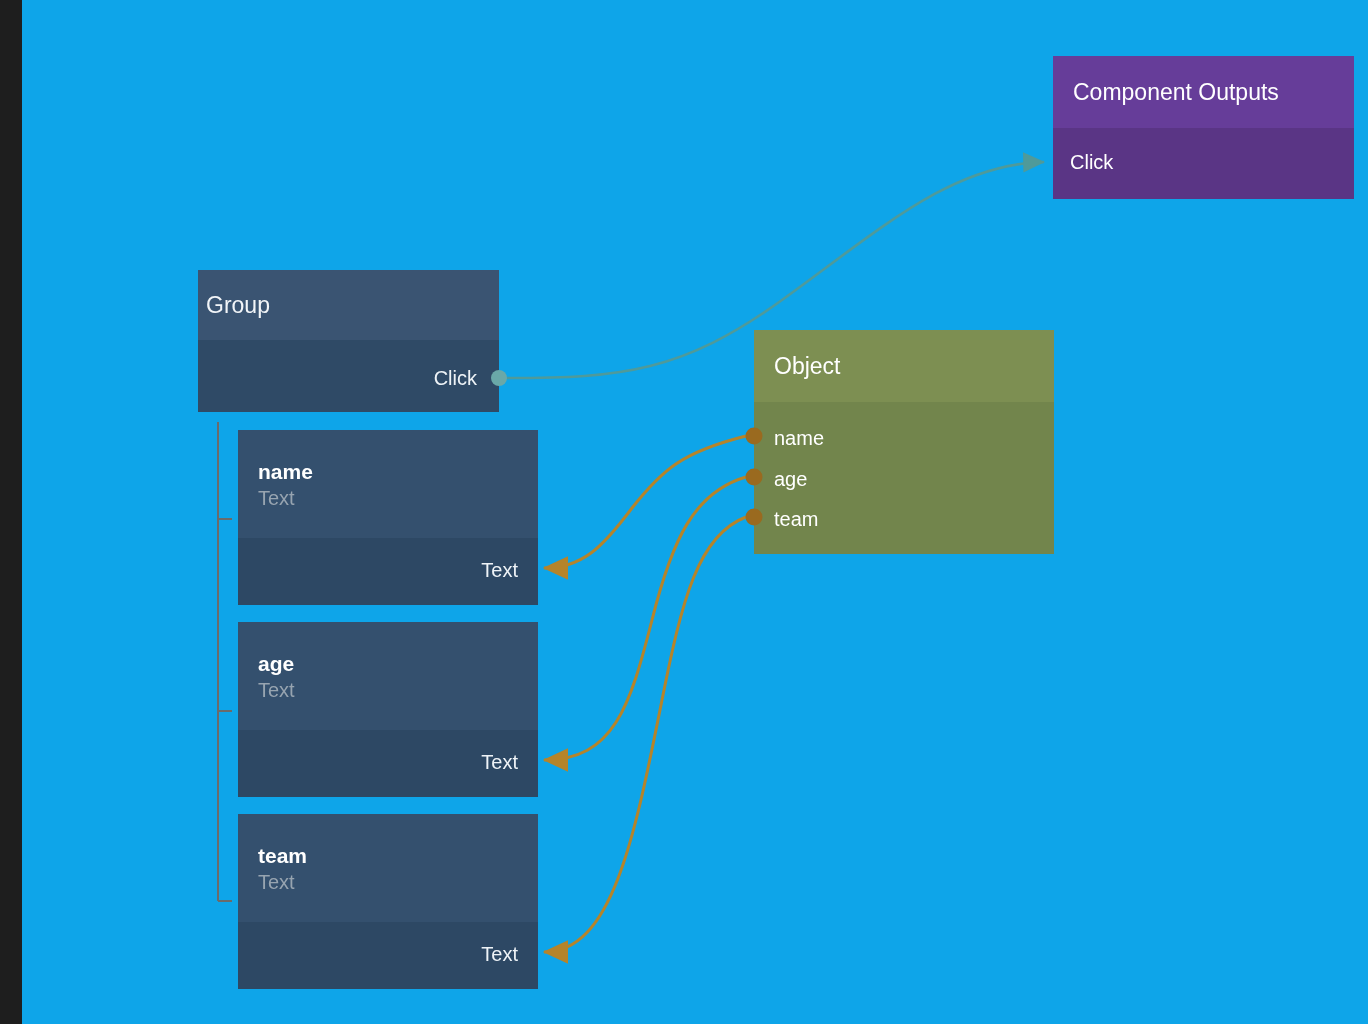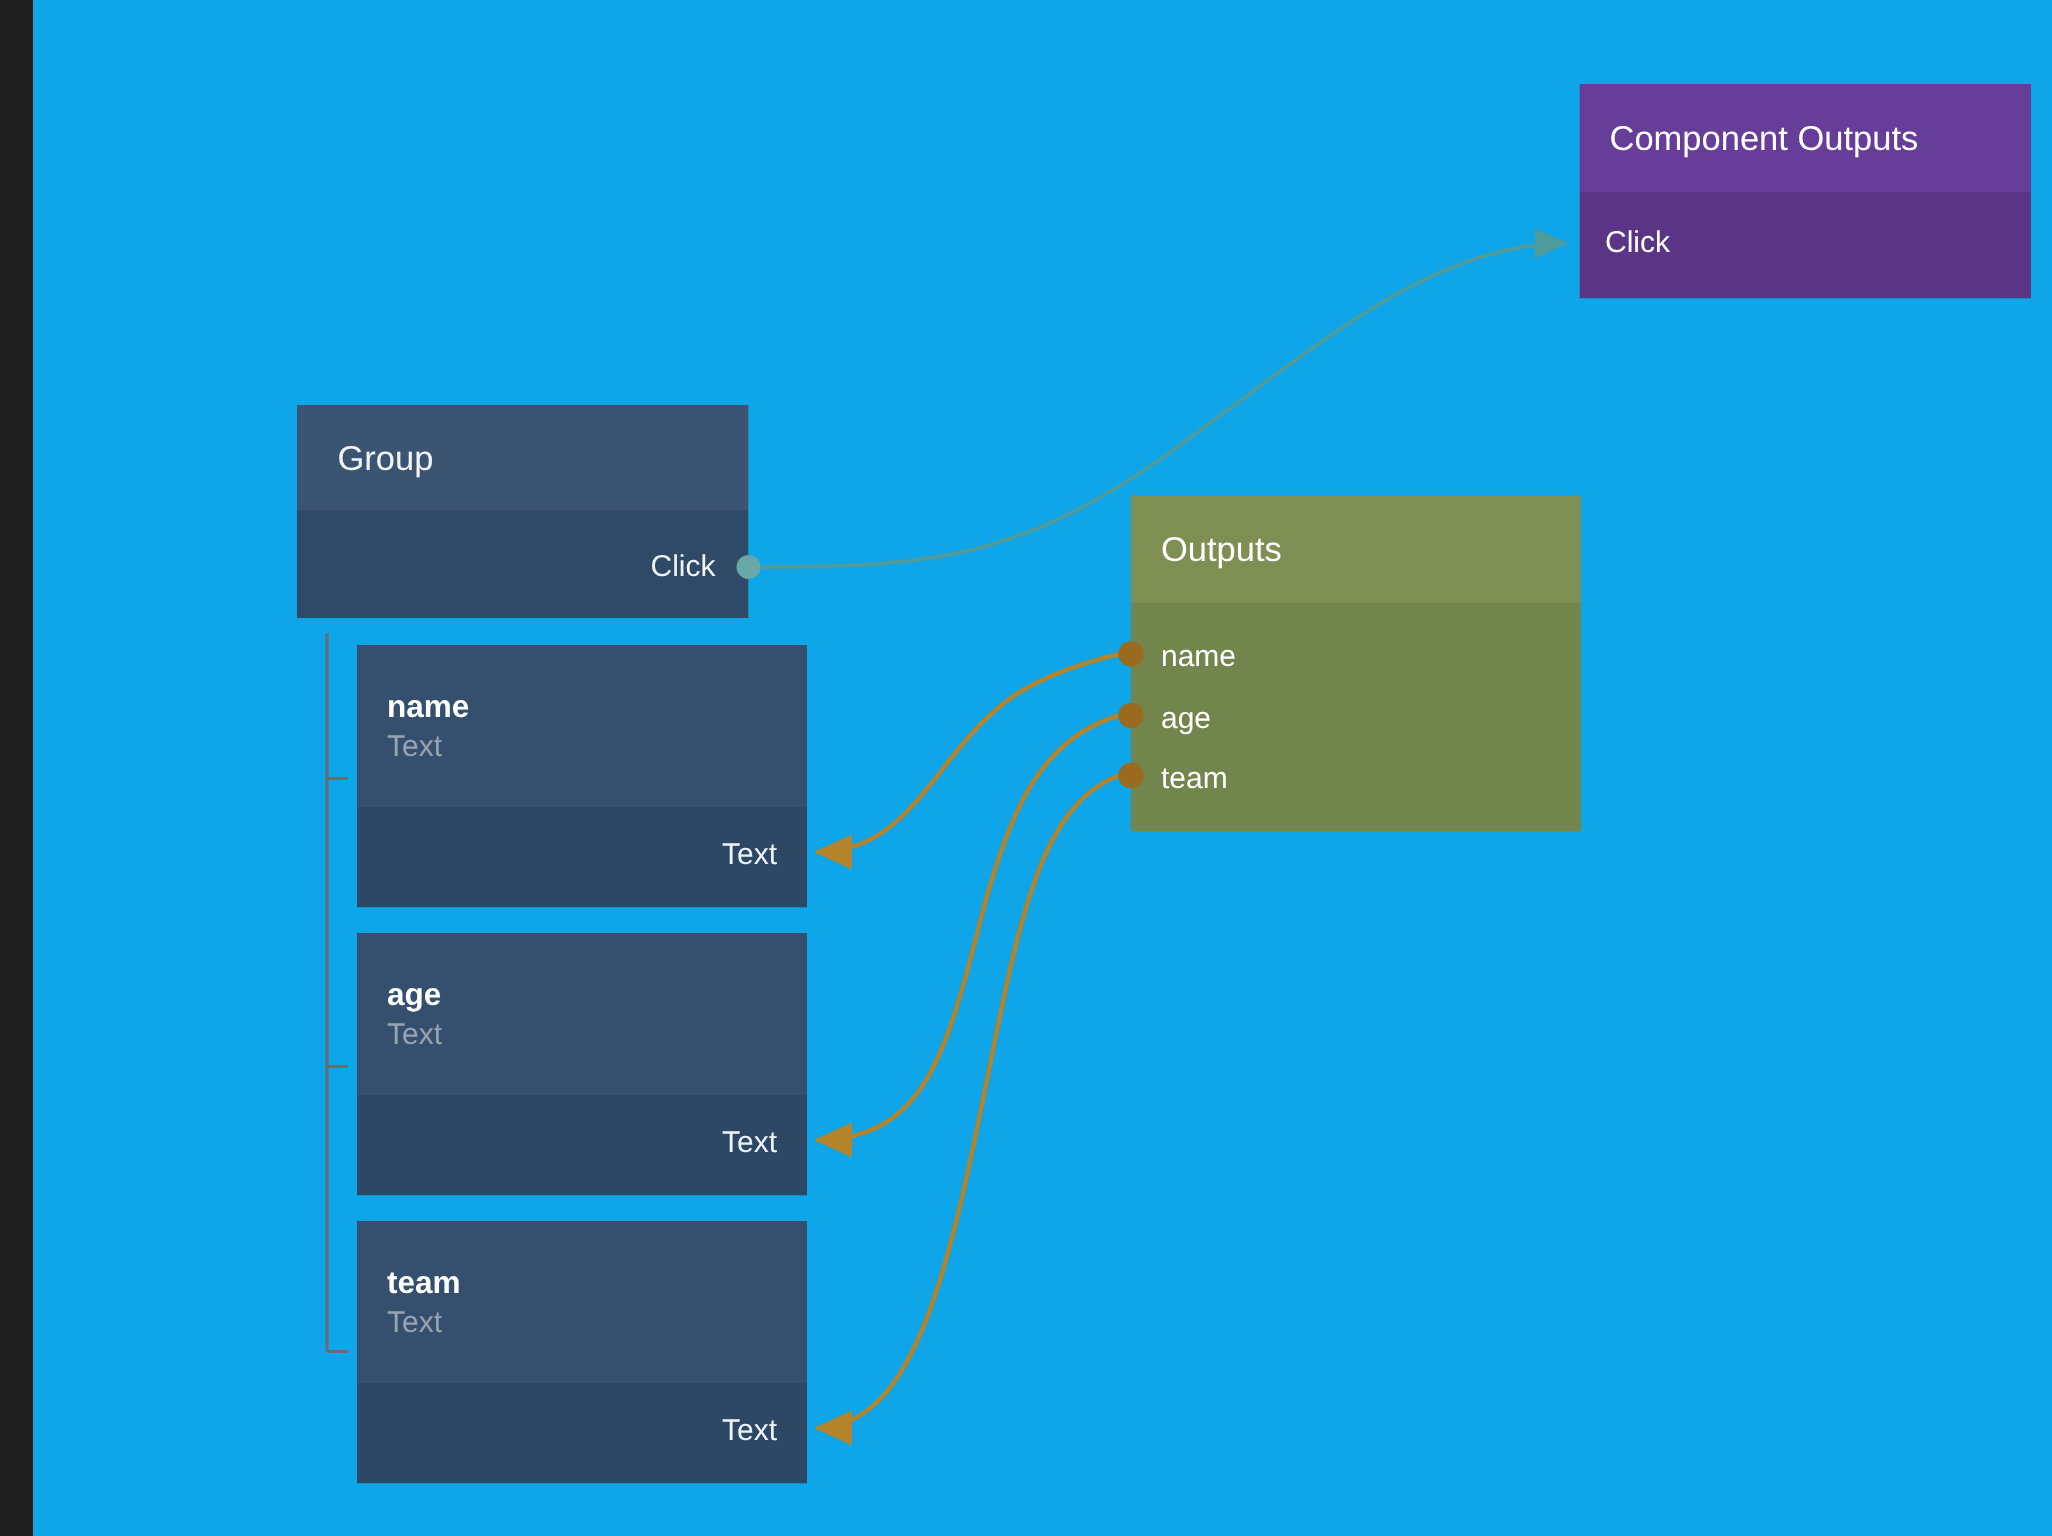--- a/index.html
+++ b/index.html
@@ -41,21 +41,21 @@
     box-sizing: border-box;
     position: relative;
     text-decoration: underline;
   }
 
   
   .node-group { left: 176px; top: 270px; width: 301px; height: 142px; }
   .node-group .node-header {
     height: 70px;
     background: #3a5472;
-    padding: 0 0 0 27px;
+    padding: 0 0 0 8px;
   }
   .node-group .node-title {
     color: #f2f5f8;
     font-size: 23px;
     line-height: 28px;
   }
   .node-group .node-body {
     height: 72px;
     background: #2f4a66;
   }
@@ -235,21 +235,21 @@
     </div>
     <div class="node-body">
       <div class="port-row-out">
         <span class="port-label-out">Text</span>
       </div>
     </div>
   </div>
 
   <div class="node node-object">
     <div class="node-header">
-      <div class="node-title">Outputs</div>
+      <div class="node-title">Object</div>
     </div>
     <div class="node-body">
       <div class="port-row-in port-in-0">
         <span class="port-label-in">name</span>
       </div>
       <div class="port-row-in port-in-1">
         <span class="port-label-in">age</span>
       </div>
       <div class="port-row-in port-in-2">
         <span class="port-label-in">team</span>

